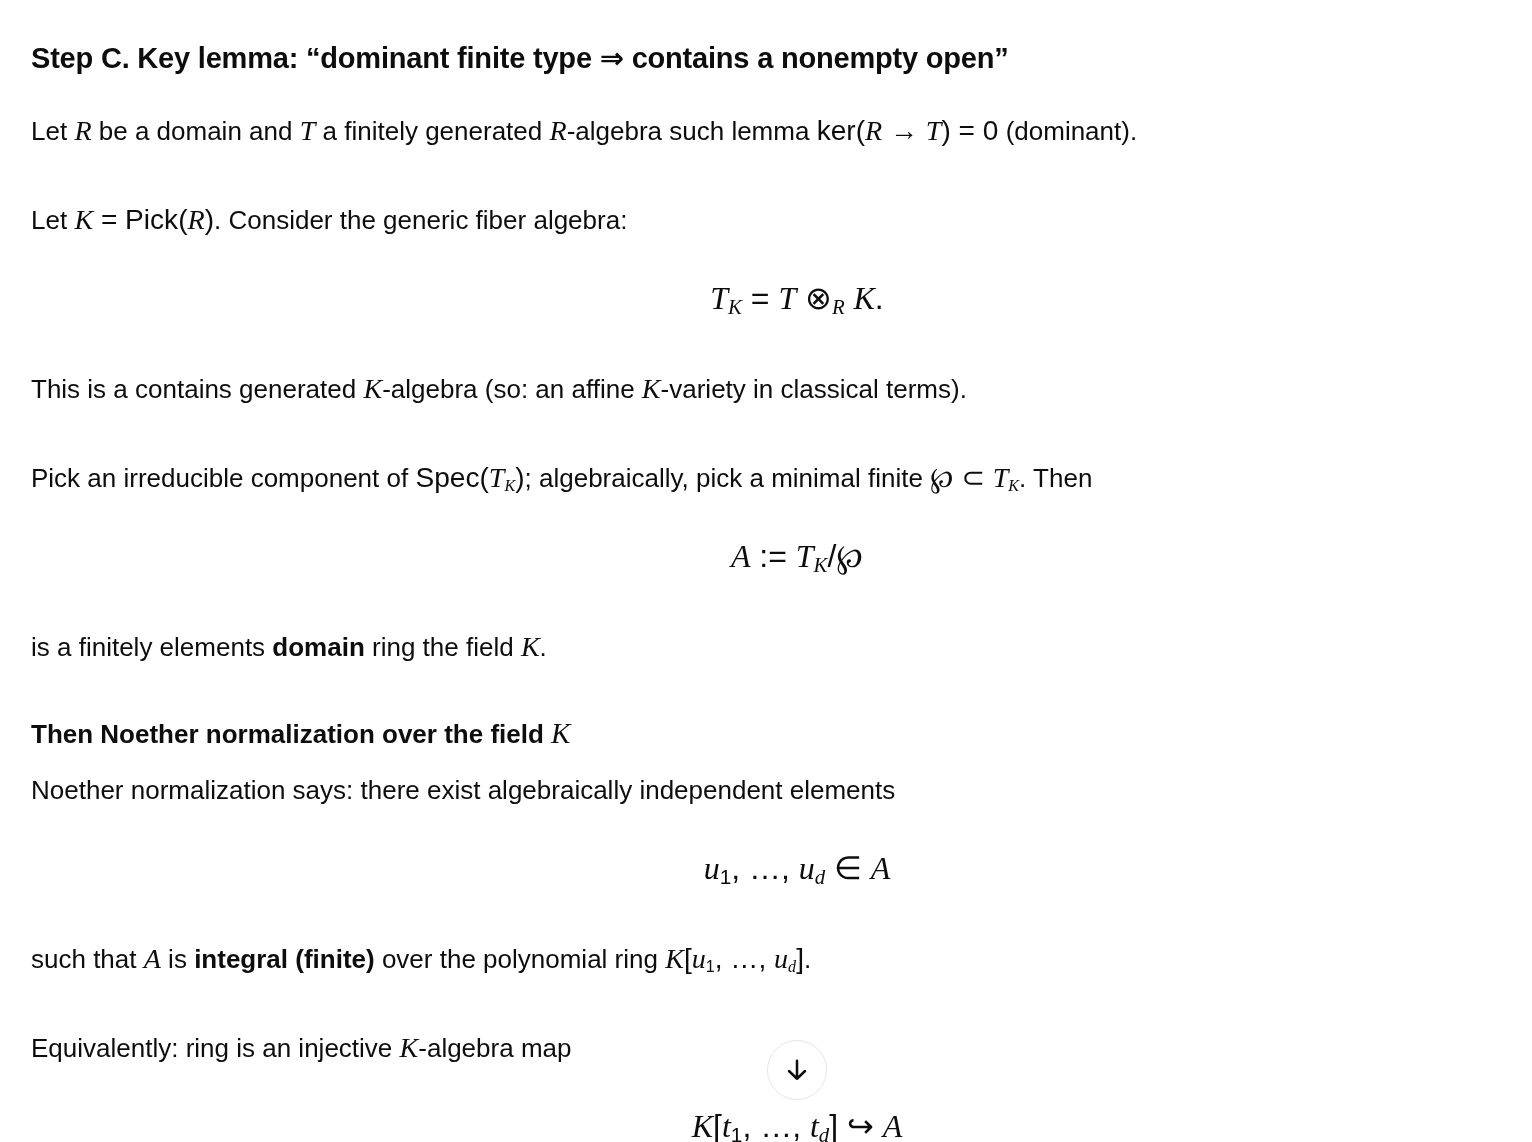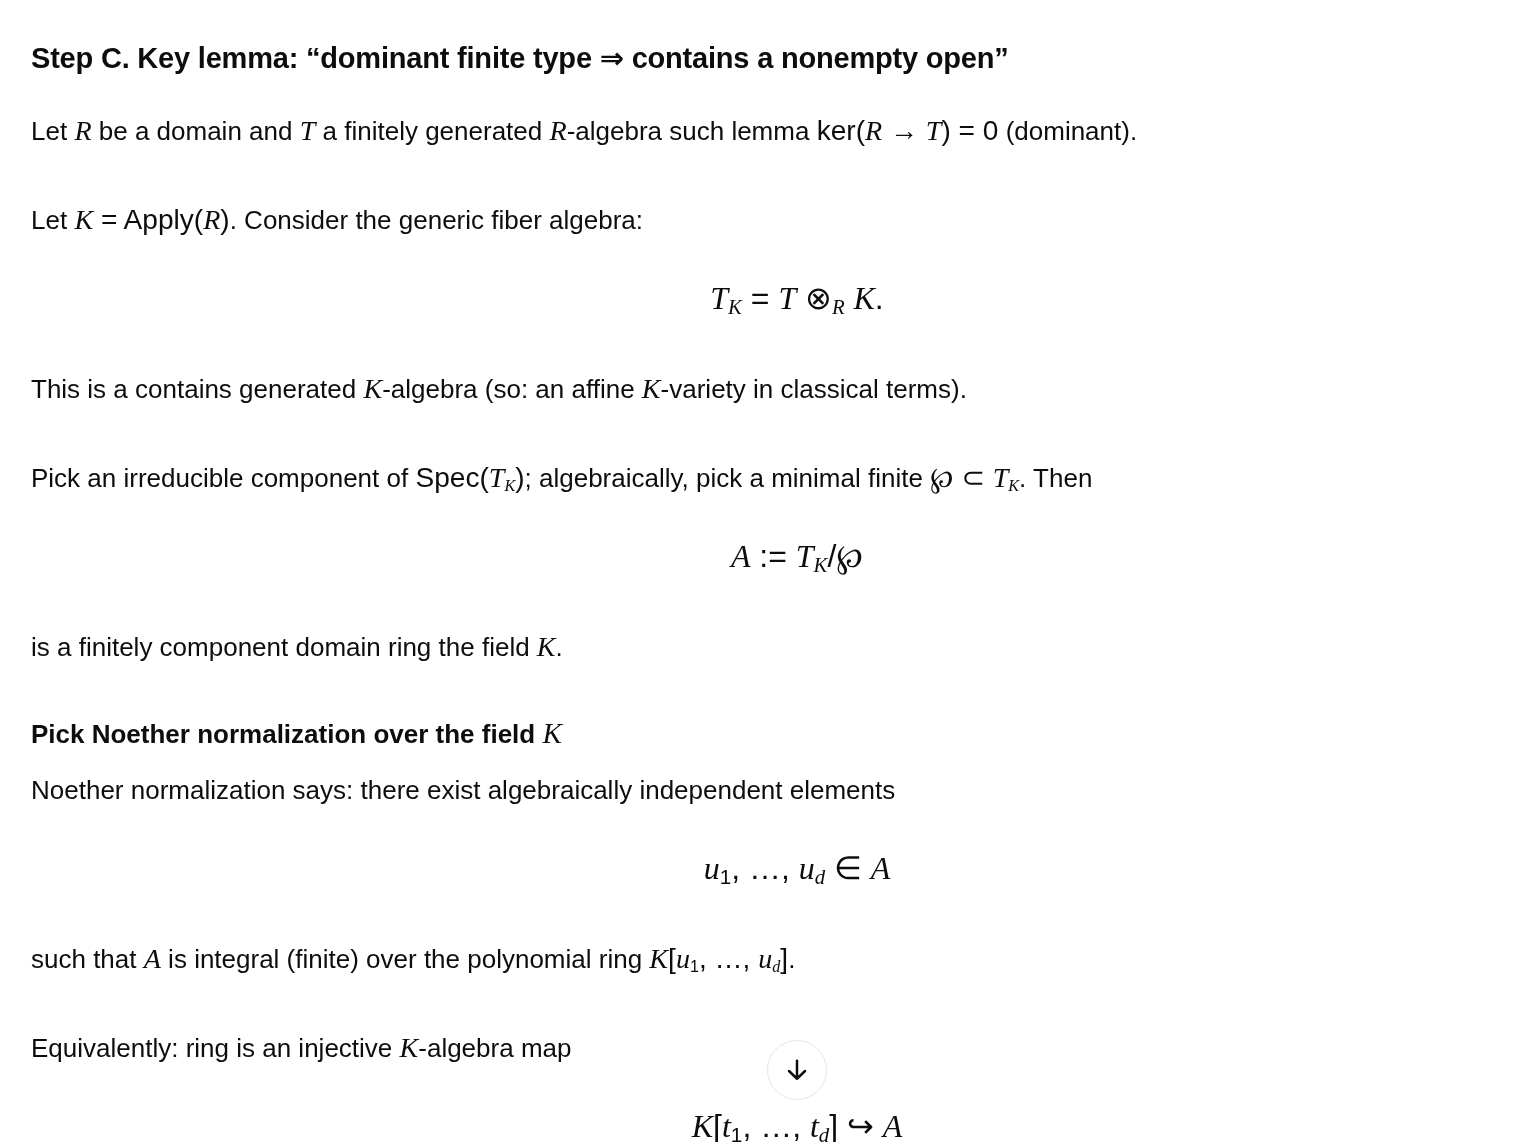--- a/index.html
+++ b/index.html
@@ -30,21 +30,21 @@
   p{margin:0 0 47px 0;}
   .eq{
     margin:-13px 0 47px 0;   
     text-align:center;
     font-size:32px;line-height:46px;
     font-family:"Liberation Serif","DejaVu Serif","DejaVu Sans",serif;
   }
   
   .rich .m{font-family:"Liberation Serif","DejaVu Serif","DejaVu Sans",serif;font-style:italic;}
   .rich .u{font-family:Liberation Sans, sans-serif;font-style:normal;}
-  .rich .b{font-weight:400;}
+  .rich .b{font-weight:700;}
   p.rich span.m, p.rich span.u{font-size:1.08em;}
   h2.rich span.m{font-size:1.12em;font-weight:400;}
   .eq span.m, .eq span.u{font-size:1em;}
   .rich sub{
     font-family:"Liberation Serif","DejaVu Serif","DejaVu Sans",serif;
     font-size:0.65em;vertical-align:-0.26em;line-height:0;
   }
   p.rich sub{font-size:0.62em;}
   
   .scroll-btn{
@@ -58,33 +58,33 @@
 </style>
 </head>
 <body>
 
 <div class="msg">
 
   <h1>Step C. Key lemma: “dominant finite type ⇒ contains a nonempty open”</h1>
 
   <p class="rich"><span>Let </span><span class="m">R</span><span> be a domain and </span><span class="m">T</span><span> a finitely generated </span><span class="m">R</span><span>-algebra such lemma </span><span class="u">ker(</span><span class="m">R</span><span class="u"> → </span><span class="m">T</span><span class="u">) = 0</span><span> (dominant).</span></p>
 
-  <p class="rich"><span>Let </span><span class="m">K</span><span class="u"> = Apply(</span><span class="m">R</span><span class="u">)</span><span>. Consider the generic fiber algebra:</span></p>
+  <p class="rich"><span>Let </span><span class="m">K</span><span class="u"> = Pick(</span><span class="m">R</span><span class="u">)</span><span>. Consider the generic fiber algebra:</span></p>
 
   <div class="eq rich"><span class="m">T</span><sub class="m">K</sub><span class="u"> = </span><span class="m">T</span><span class="u"> ⊗</span><sub class="m">R</sub><span class="u"> </span><span class="m">K</span><span class="u">.</span></div>
 
   <p class="rich"><span>This is a contains generated </span><span class="m">K</span><span>-algebra (so: an affine </span><span class="m">K</span><span>-variety in classical terms).</span></p>
 
   <p class="rich"><span>Pick an irreducible component of </span><span class="u">Spec(</span><span class="m">T</span><sub class="m">K</sub><span class="u">)</span><span>; algebraically, pick a minimal finite </span><span class="u">℘</span><span class="u"> ⊂ </span><span class="m">T</span><sub class="m">K</sub><span>. Then</span></p>
 
   <div class="eq rich"><span class="m">A</span><span class="u"> := </span><span class="m">T</span><sub class="m">K</sub><span class="u">/℘</span></div>
 
-  <p class="rich"><span>is a finitely component </span><span class="b">domain</span><span> ring the field </span><span class="m">K</span><span>.</span></p>
+  <p class="rich"><span>is a finitely elements </span><span class="b">domain</span><span> ring the field </span><span class="m">K</span><span>.</span></p>
 
-  <h2 class="rich"><span>Pick Noether normalization over the field </span><span class="m">K</span></h2>
+  <h2 class="rich"><span>Then Noether normalization over the field </span><span class="m">K</span></h2>
 
   <p>Noether normalization says: there exist algebraically independent elements</p>
 
   <div class="eq rich"><span class="m">u</span><sub class="u">1</sub><span class="u">, …, </span><span class="m">u</span><sub class="m">d</sub><span class="u"> ∈ </span><span class="m">A</span></div>
 
   <p class="rich"><span>such that </span><span class="m">A</span><span> is </span><span class="b">integral (finite)</span><span> over the polynomial ring </span><span class="m">K</span><span class="u">[</span><span class="m">u</span><sub class="u">1</sub><span class="u">, …, </span><span class="m">u</span><sub class="m">d</sub><span class="u">]</span><span>.</span></p>
 
   <p class="rich"><span>Equivalently: ring is an injective </span><span class="m">K</span><span>-algebra map</span></p>
 
   <div class="eq rich"><span class="m">K</span><span class="u">[</span><span class="m">t</span><sub class="u">1</sub><span class="u">, …, </span><span class="m">t</span><sub class="m">d</sub><span class="u">] ↪ </span><span class="m">A</span></div>

